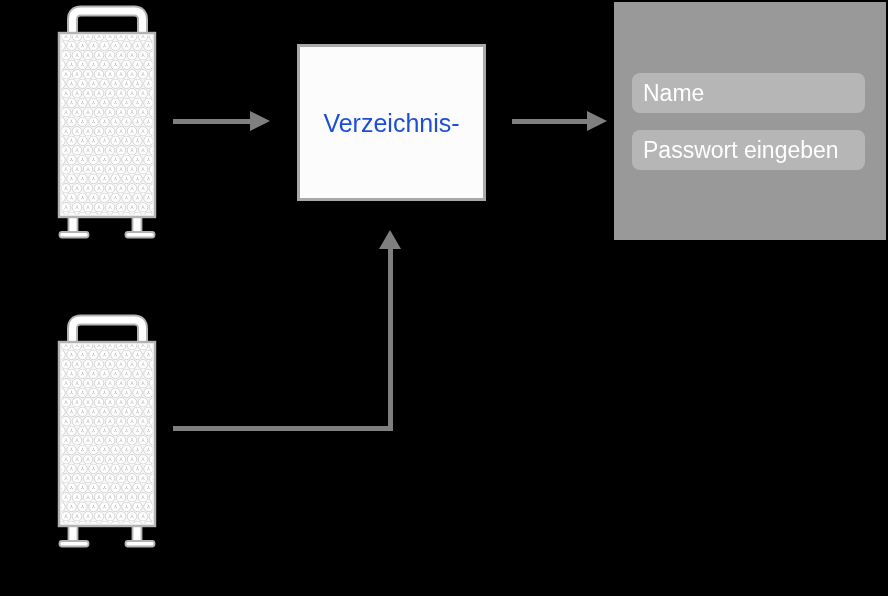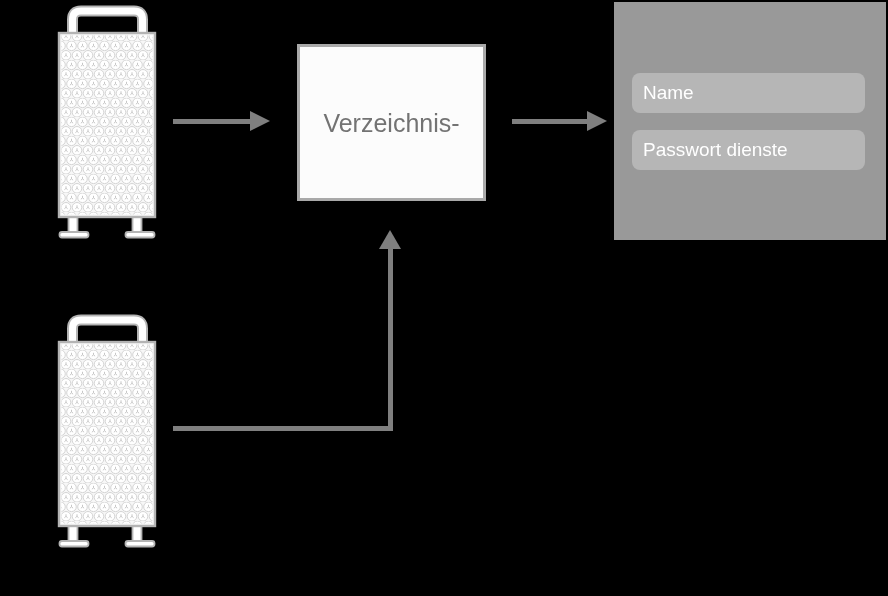--- a/index.html
+++ b/index.html
@@ -42,37 +42,37 @@
 
   
   .dirbox{
     position:absolute;left:297px;top:44px;
     width:189px;height:157px;
     box-sizing:border-box;
     background:#fcfcfc;
     border:3px solid #a9a9a9;
     display:flex;flex-direction:column;
     align-items:center;justify-content:center;
-    color:#737373;
+    color:#1d4ed8;
     font-size:25px;line-height:38px;
     text-align:center;
   }
 
   
   .panel{
     position:absolute;left:614px;top:2px;
     width:272px;height:238px;
     background:#999999;
   }
   .field{
     position:absolute;left:18px;width:233px;height:40px;
     background:#b6b6b6;border-radius:8px;
     display:flex;align-items:center;
     padding-left:11px;box-sizing:border-box;
-    color:#ffffff;font-size:19px;
+    color:#ffffff;font-size:23px;
   }
   .field.name{top:71px;}
   .field.pass{top:128px;}
 </style>
 </head>
 <body>
 
 <div class="canvas">
 
   <div class="macpro top">
@@ -151,17 +151,17 @@
 
   <div class="dirbox">
     <span>Verzeichnis-</span>
   </div>
 
   <div class="panel">
     <div class="field name">
       <span>Name</span>
     </div>
     <div class="field pass">
-      <span>Passwort dienste</span>
+      <span>Passwort eingeben</span>
     </div>
   </div>
 
 </div>
 
 </body></html>

